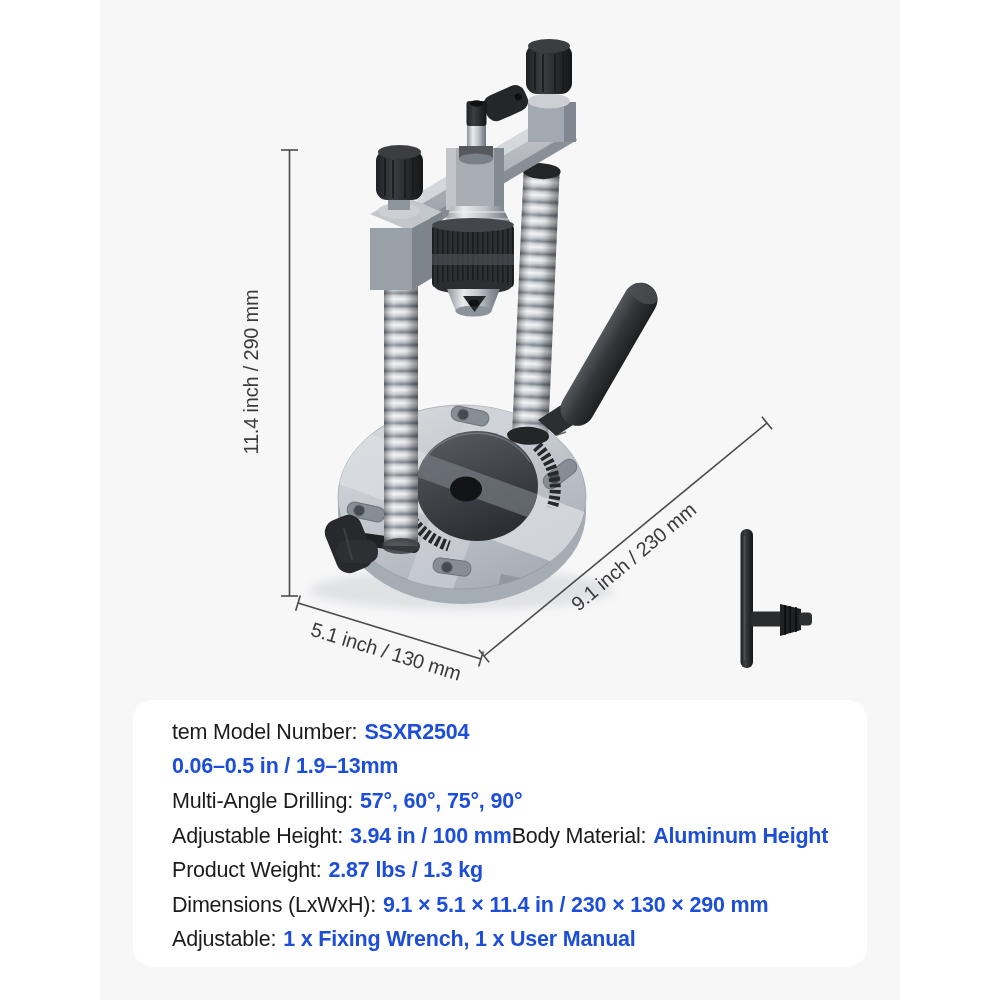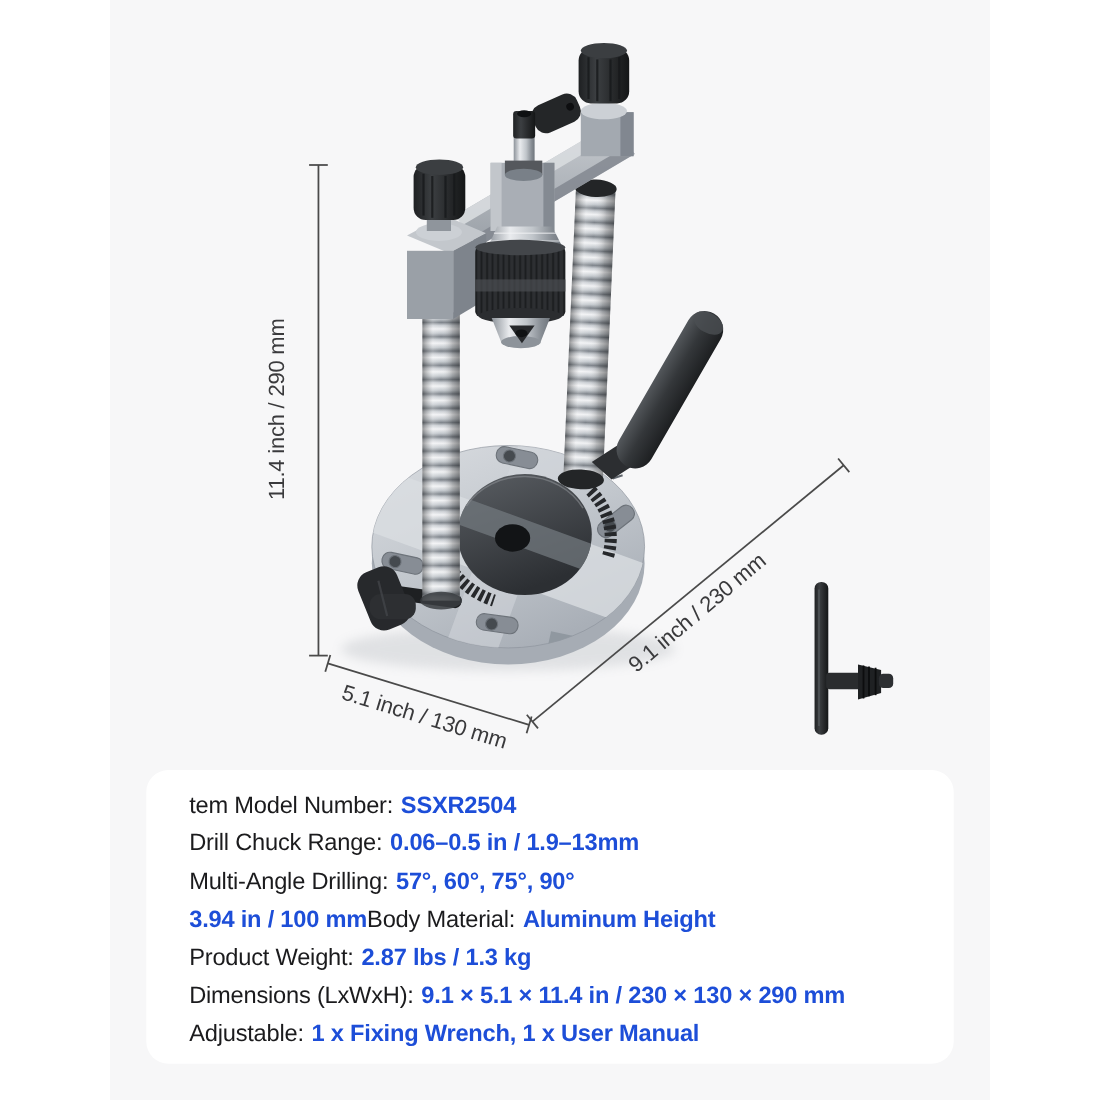--- a/index.html
+++ b/index.html
@@ -271,28 +271,28 @@
     <text class="dim-label" text-anchor="middle" transform="translate(384 658) rotate(17)">5.1 inch / 130 mm</text>
     <text class="dim-label" text-anchor="middle" transform="translate(638 562) rotate(-40)">9.1 inch / 230 mm</text>
   </svg>
 
   <div class="spec-panel">
     <div class="spec-row">
       <span class="spec-label">tem Model Number:</span>
       <span class="spec-value">SSXR2504</span>
     </div>
     <div class="spec-row">
-      <span class="spec-label">Drill Chuck Range:</span>
       <span class="spec-value">0.06–0.5 in / 1.9–13mm</span>
     </div>
     <div class="spec-row">
       <span class="spec-label">Multi-Angle Drilling:</span>
       <span class="spec-value">57°, 60°, 75°, 90°</span>
     </div>
     <div class="spec-row">
+      <span class="spec-label">Adjustable Height:</span>
       <span class="spec-value">3.94 in / 100 mm</span>
       <span class="spec-label spec-gap">Body Material:</span>
       <span class="spec-value">Aluminum Height</span>
     </div>
     <div class="spec-row">
       <span class="spec-label">Product Weight:</span>
       <span class="spec-value">2.87 lbs / 1.3 kg</span>
     </div>
     <div class="spec-row">
       <span class="spec-label">Dimensions (LxWxH):</span>

